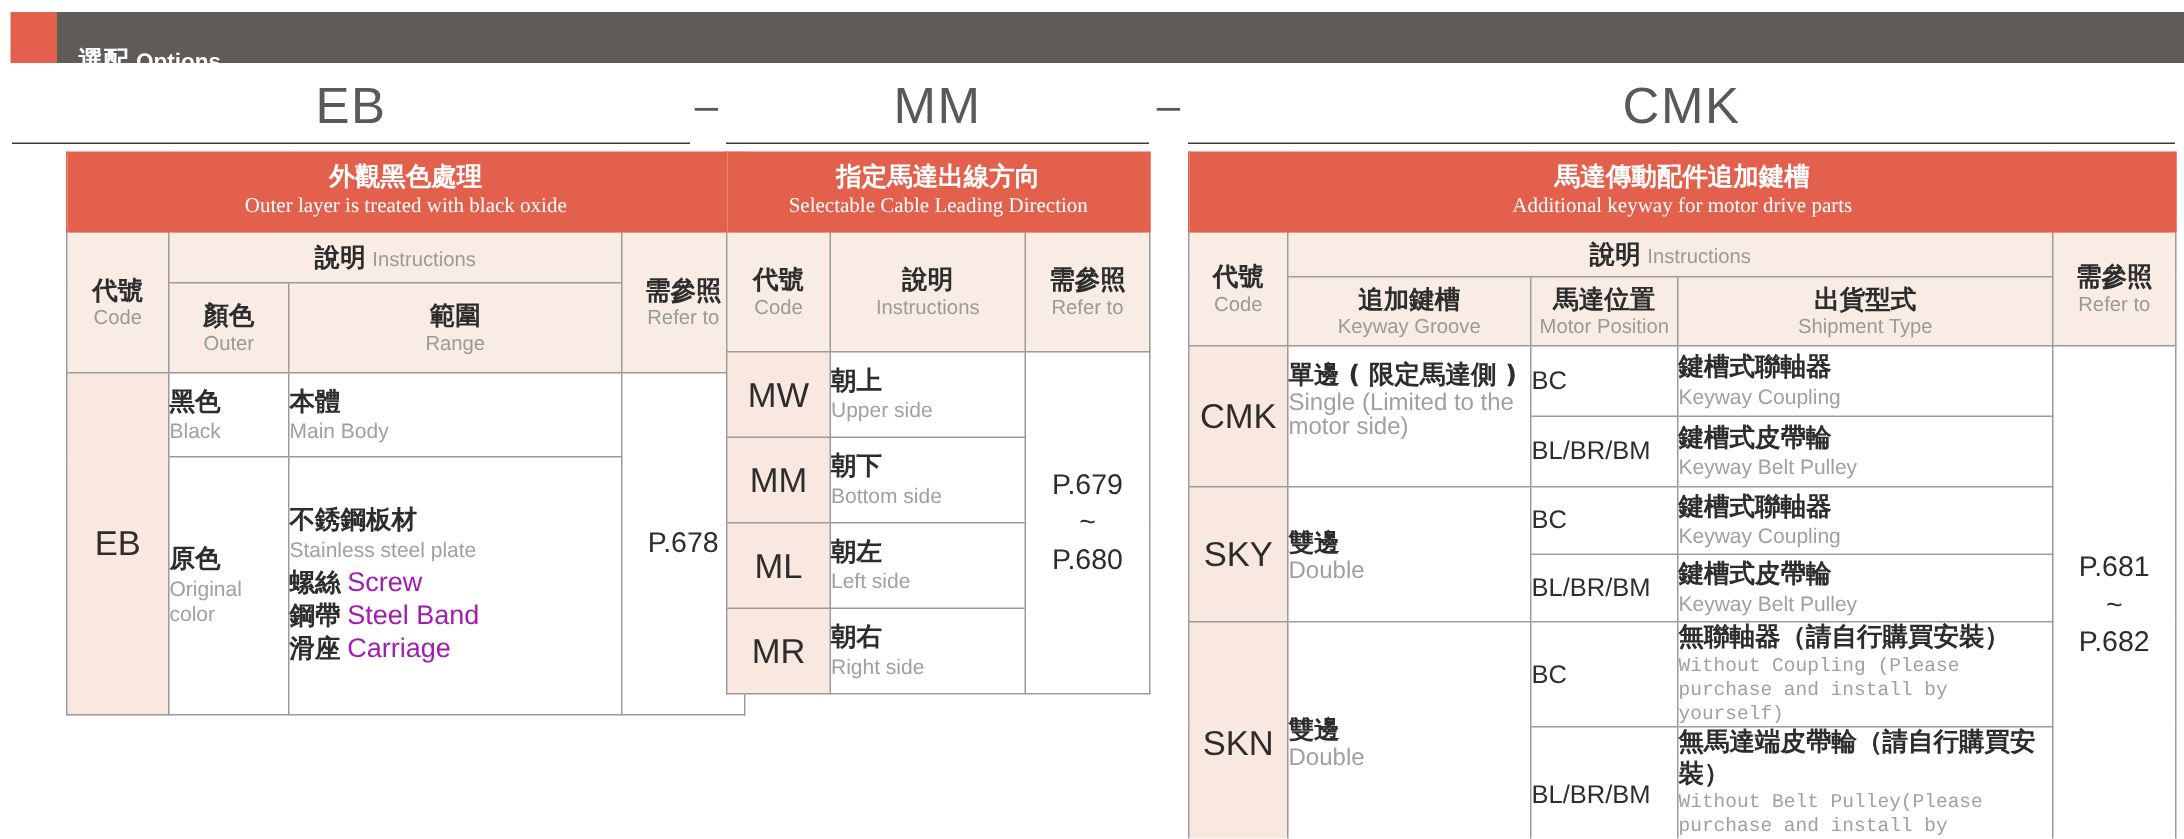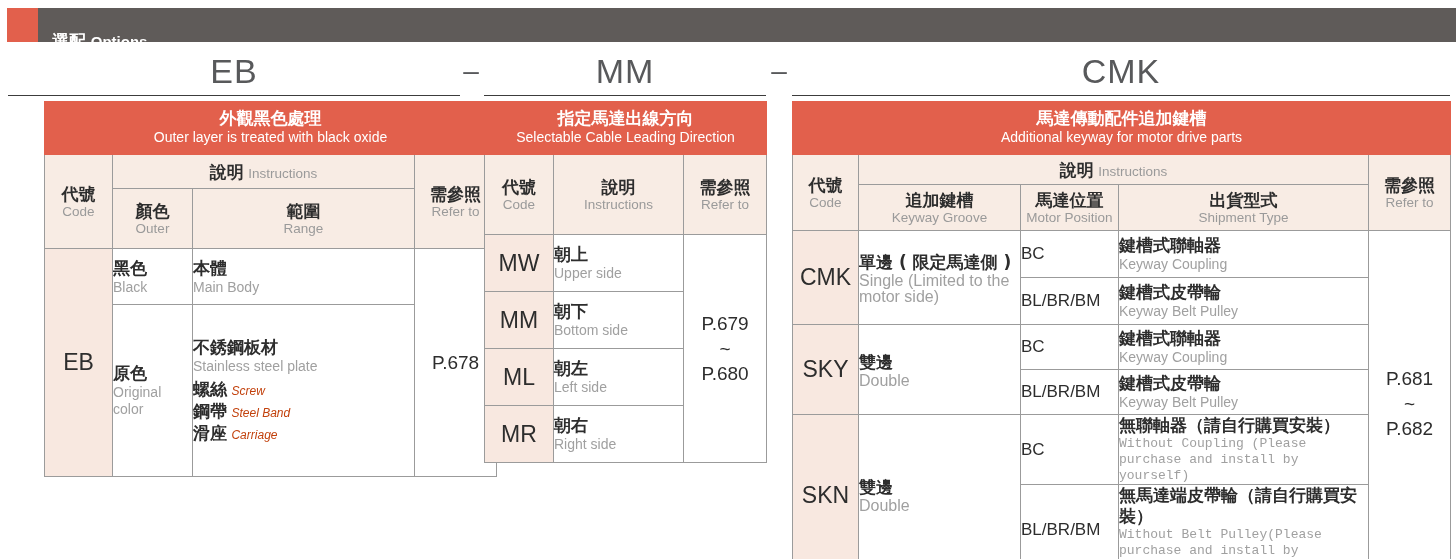--- a/index.html
+++ b/index.html
@@ -28,39 +28,39 @@
   .ttl-rule{position:absolute;top:45px;height:0;border-top:1.5px solid #3c3c3c;}
   .dash{position:absolute;top:0;font-size:28px;color:#58595b;line-height:42px;text-align:center;}
 
   
   .tbl{position:absolute;border-collapse:collapse;table-layout:fixed;
        border:1.2px solid #7a7a7a;background:#fff;}
   .tbl td{border:1.2px solid #9b9b9b;padding:0;vertical-align:middle;}
   .hdr-red{background:#e2604c;color:#fff;text-align:center;
            border:1.2px solid #e2604c !important;padding:6px 2px 8px 2px !important;}
   .hdr-red .zh-l{display:block;font-size:17px;font-weight:bold;line-height:21px;}
-  .hdr-red .en-l{display:block;font-size:14px;line-height:17px;}
+  .hdr-red .en-l{display:block;font-size:14px;line-height:17px;font-family:Liberation Serif, serif;}
   .hdr-cream{background:#f8ece4;text-align:center;}
   .hdr-cream .zh-l{display:block;font-size:17px;font-weight:bold;color:#2d2d2d;line-height:20px;}
   .hdr-cream .en-l{display:block;font-size:13.5px;color:#9a9a9a;line-height:16px;}
   .hdr-inline .zh-l{display:inline;font-size:17px;font-weight:bold;color:#2d2d2d;}
   .hdr-inline .en-l{display:inline;font-size:13.5px;color:#9a9a9a;}
   .code-cell{background:#f8e8e0;text-align:center;font-size:23px;color:#2d2d2d;}
   .cell{padding:6px 8px;}
   .cell .zh-l{display:block;font-size:17px;font-weight:bold;color:#2d2d2d;line-height:21px;}
   .cell .en-l{display:block;font-size:14px;color:#a0a0a0;line-height:17px;}
   .refer{text-align:center;font-size:19px;color:#2d2d2d;line-height:25px;}
   .bc{padding:4px 7px;font-size:17px;color:#2d2d2d;}
   .small-en .en-l{font-size:13px;line-height:16px;font-family:Liberation Mono, monospace;}
   .mixline{padding:5px 8px;}
   .mixline .zh-l{font-size:17px;font-weight:bold;color:#2d2d2d;line-height:22px;display:block;}
   .mixline .en-l{font-size:16px;color:#a0a0a0;line-height:16px;display:block;}
   .stack-line{display:block;line-height:22px;}
   .stack-line .zh-l{display:inline;font-size:17px;font-weight:bold;color:#2d2d2d;}
-  .stack-line .en-l{display:inline;font-size:12px;color:#c2410c;font-style:italic;}
+  .stack-line .en-l{display:inline;font-size:18px;color:#a21caf;}
 </style>
 </head>
 <body>
 
 <div class="banner">
   <div class="banner-red"></div>
   <div class="banner-bar"></div>
   <div class="banner-text">
     <span class="zh">選配</span>
     <span class="en">Options</span>
@@ -261,21 +261,21 @@
         <span class="en-l">Motor Position</span>
       </td>
       <td class="hdr-cream">
         <span class="zh-l zh">出貨型式</span>
         <span class="en-l">Shipment Type</span>
       </td>
     </tr>
 
     <tr style="height:47px">
       <td class="code-cell" rowspan="2">CMK</td>
-      <td class="mixline" rowspan="2" style="vertical-align:top;padding-top:20px">
+      <td class="mixline" rowspan="2" style="vertical-align:top;padding-top:8px">
         <span class="zh-l zh">單邊 ( 限定馬達側 )</span>
         <span class="en-l">Single (Limited to the motor side)</span>
       </td>
       <td class="bc">BC</td>
       <td class="cell">
         <span class="zh-l zh">鍵槽式聯軸器</span>
         <span class="en-l">Keyway Coupling</span>
       </td>
       <td class="refer" rowspan="6">
         <span style="display:block">P.681</span>

